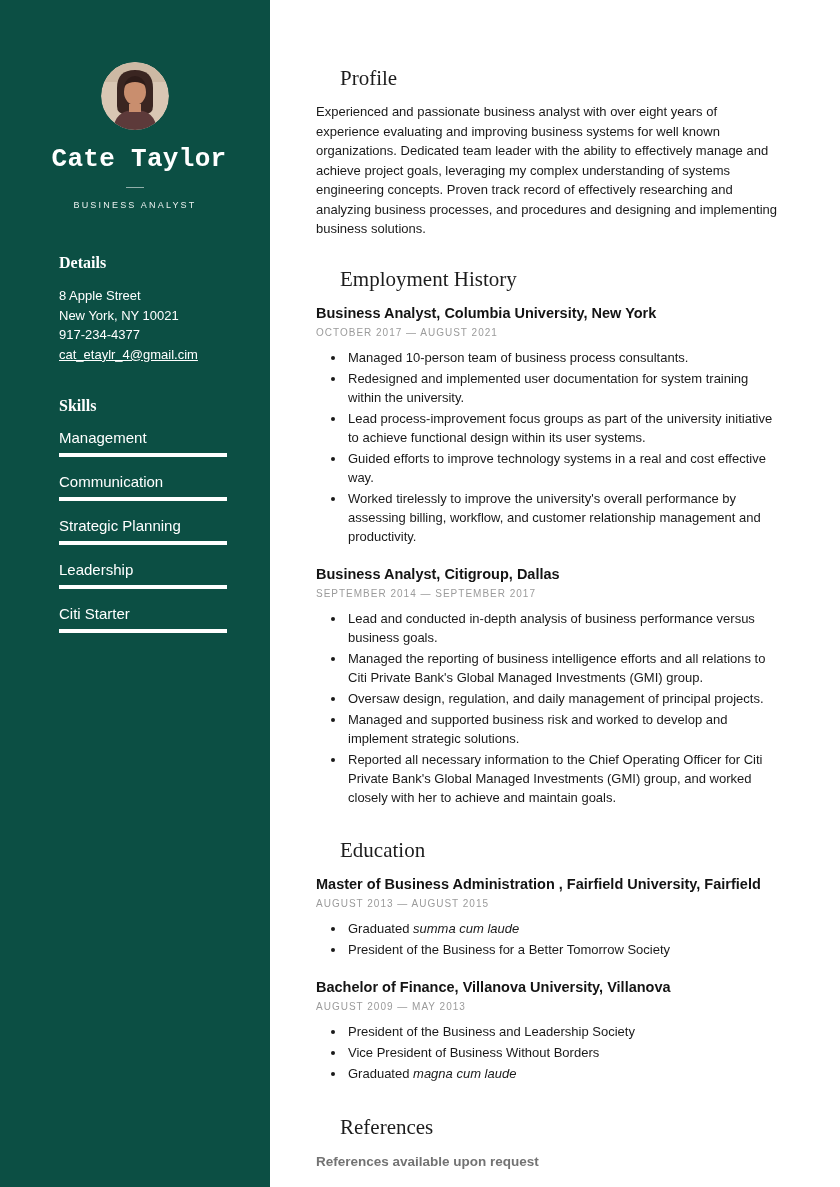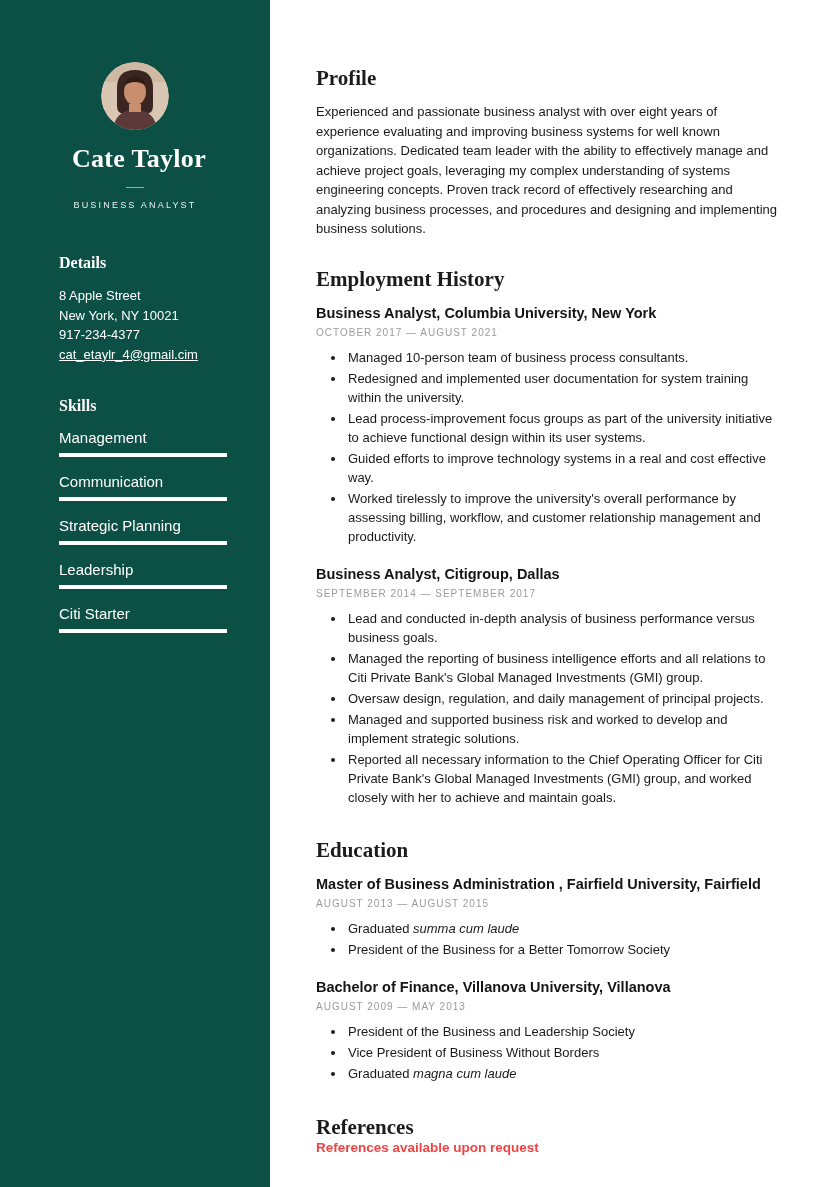--- a/index.html
+++ b/index.html
@@ -24,21 +24,21 @@
   }
   .side-header { text-align: center; }
   .avatar-wrap {
     width: 68px; height: 68px;
     margin: 0 auto;
     border-radius: 50%;
     overflow: hidden;
   }
   .avatar-wrap svg { display: block; }
   .side-name {
-    font-family: Liberation Serif, serif;
+    font-family: Liberation Mono, monospace;
     font-size: 26px;
     font-weight: 700;
     letter-spacing: 0.3px;
     margin-top: 14px;
     color: #ffffff;
     padding-left: 8px;
   }
   .name-divider {
     width: 18px; height: 1px;
     background: rgba(255,255,255,0.55);
@@ -92,22 +92,23 @@
 
   
   .main {
     flex: 1;
     padding: 66px 59px 40px 46px;
     color: #1a1a1a;
   }
   .section-heading {
     font-family: "Liberation Serif", serif;
     font-size: 21px;
-    font-weight: 700;
+    font-weight: 400;
     color: #1c1c1c;
+    margin-left: 24px;
   }
   .profile-text {
     margin-top: 11px;
     font-size: 13px;
     line-height: 19.5px;
     color: #1a1a1a;
   }
 
   .employment-section { margin-top: 28px; }
   .job { margin-top: 13px; }
@@ -134,24 +135,24 @@
     line-height: 19px;
     margin-bottom: 2px;
     padding-left: 2px;
     color: #1a1a1a;
   }
   ul.bullets li em { font-style: italic; }
 
   .education-section { margin-top: 31px; }
   .references-section { margin-top: 32px; }
   .references-text {
-    margin-top: 0;
+    margin-top: 14px;
     font-size: 13.5px;
     font-weight: 700;
-    color: #ef4444;
+    color: #737373;
   }
 </style>
 </head>
 <body>
 
 <div class="page">
 
   <aside class="sidebar">
     <div class="side-header">
       <div class="avatar-wrap">

